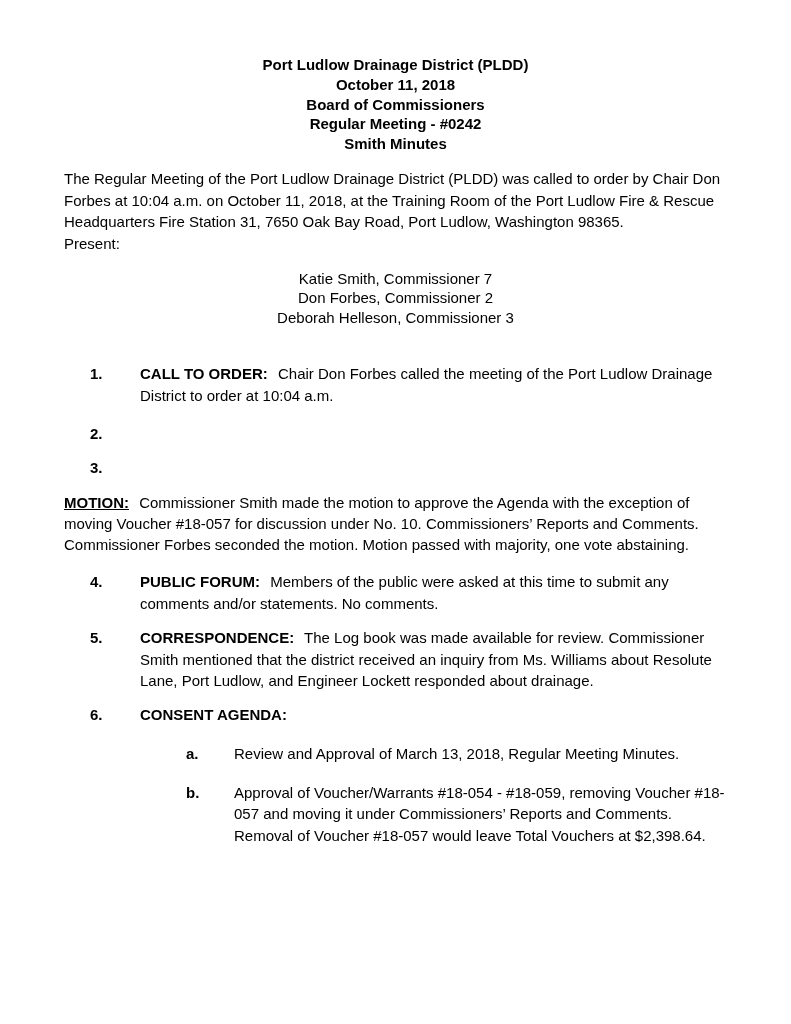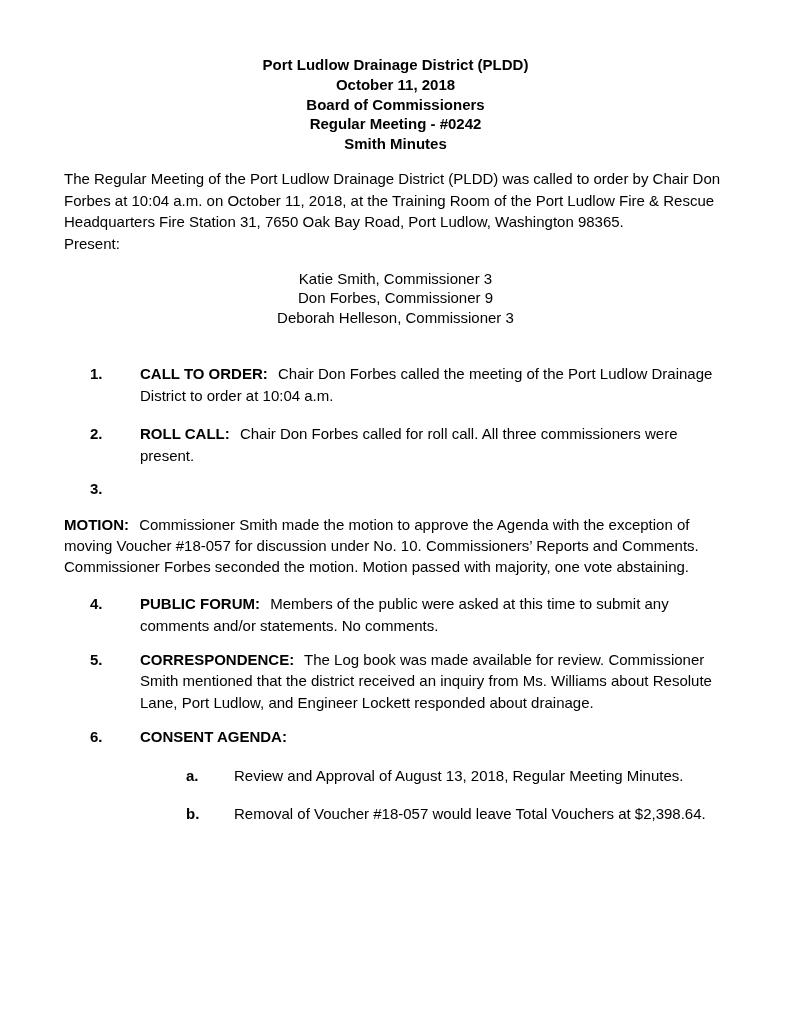--- a/index.html
+++ b/index.html
@@ -54,20 +54,21 @@
     margin-right: 6px;
   }
   .mt-lg { margin-top: 36px; }
   .mt-md { margin-top: 16px; }
   .mt-sm { margin-top: 12px; }
   .motion {
     margin-top: 14px;
     line-height: 1.4;
   }
   .motion .label {
+    text-decoration: underline;
   }
   .subitem {
     display: flex;
     align-items: flex-start;
     margin-left: 122px;
     margin-top: 17px;
   }
   .subitem .letter {
     width: 48px;
     font-weight: bold;
@@ -103,39 +104,35 @@
     <div>Regular Meeting - #0242</div>
     <div>Smith Minutes</div>
   </div>
 
   <div class="intro">
     <span>The Regular Meeting of the Port Ludlow Drainage District (PLDD) was called to order by Chair Don Forbes at 10:04 a.m. on October 11, 2018, at the Training Room of the Port Ludlow Fire &amp; Rescue Headquarters Fire Station 31, 7650 Oak Bay Road, Port Ludlow, Washington 98365.</span>
     <div class="present-line">Present:</div>
   </div>
 
   <div class="attendees">
-    <div>Katie Smith, Commissioner 3</div>
-    <div>Don Forbes, Commissioner 9</div>
+    <div>Katie Smith, Commissioner 7</div>
+    <div>Don Forbes, Commissioner 2</div>
     <div>Deborah Helleson, Commissioner 3</div>
   </div>
 
   <div class="item mt-lg">
     <div class="num">1.</div>
     <div class="body">
       <span class="label">CALL TO ORDER:</span>
       <span>Chair Don Forbes called the meeting of the Port Ludlow Drainage District to order at 10:04 a.m.</span>
     </div>
   </div>
 
   <div class="item mt-md">
     <div class="num">2.</div>
-    <div class="body">
-      <span class="label">ROLL CALL:</span>
-      <span>Chair Don Forbes called for roll call.  All three commissioners were present.</span>
-    </div>
   </div>
 
   <div class="item mt-sm">
     <div class="num">3.</div>
   </div>
 
   <div class="motion">
     <span class="label">MOTION:</span>
     <span>Commissioner Smith made the motion to approve the Agenda with the exception of moving Voucher #18-057 for discussion under No. 10. Commissioners’ Reports and Comments. Commissioner Forbes seconded the motion. Motion passed with majority, one vote abstaining.</span>
   </div>
@@ -160,27 +157,28 @@
     <div class="num">6.</div>
     <div class="body">
       <span class="label">CONSENT AGENDA:</span>
       <span></span>
     </div>
   </div>
 
   <div class="subitem">
     <div class="letter">a.</div>
     <div class="body">
-      <div>Review and Approval of August 13, 2018, Regular Meeting Minutes.</div>
+      <div>Review and Approval of March 13, 2018, Regular Meeting Minutes.</div>
     </div>
   </div>
 
   <div class="subitem">
     <div class="letter">b.</div>
     <div class="body">
+      <div>Approval of Voucher/Warrants #18-054 - #18-059, removing Voucher #18-057 and moving it under Commissioners’ Reports and Comments.</div>
       <div>Removal of Voucher #18-057 would leave Total Vouchers at $2,398.64.</div>
     </div>
   </div>
 
   <div class="footer">
     <div class="page-num">Page 1 of 6</div>
     <div class="footer-bold">Final – PLDD Reports Meeting Minutes</div>
     <div class="footer-bold">October 11, 2018</div>
   </div>
 

